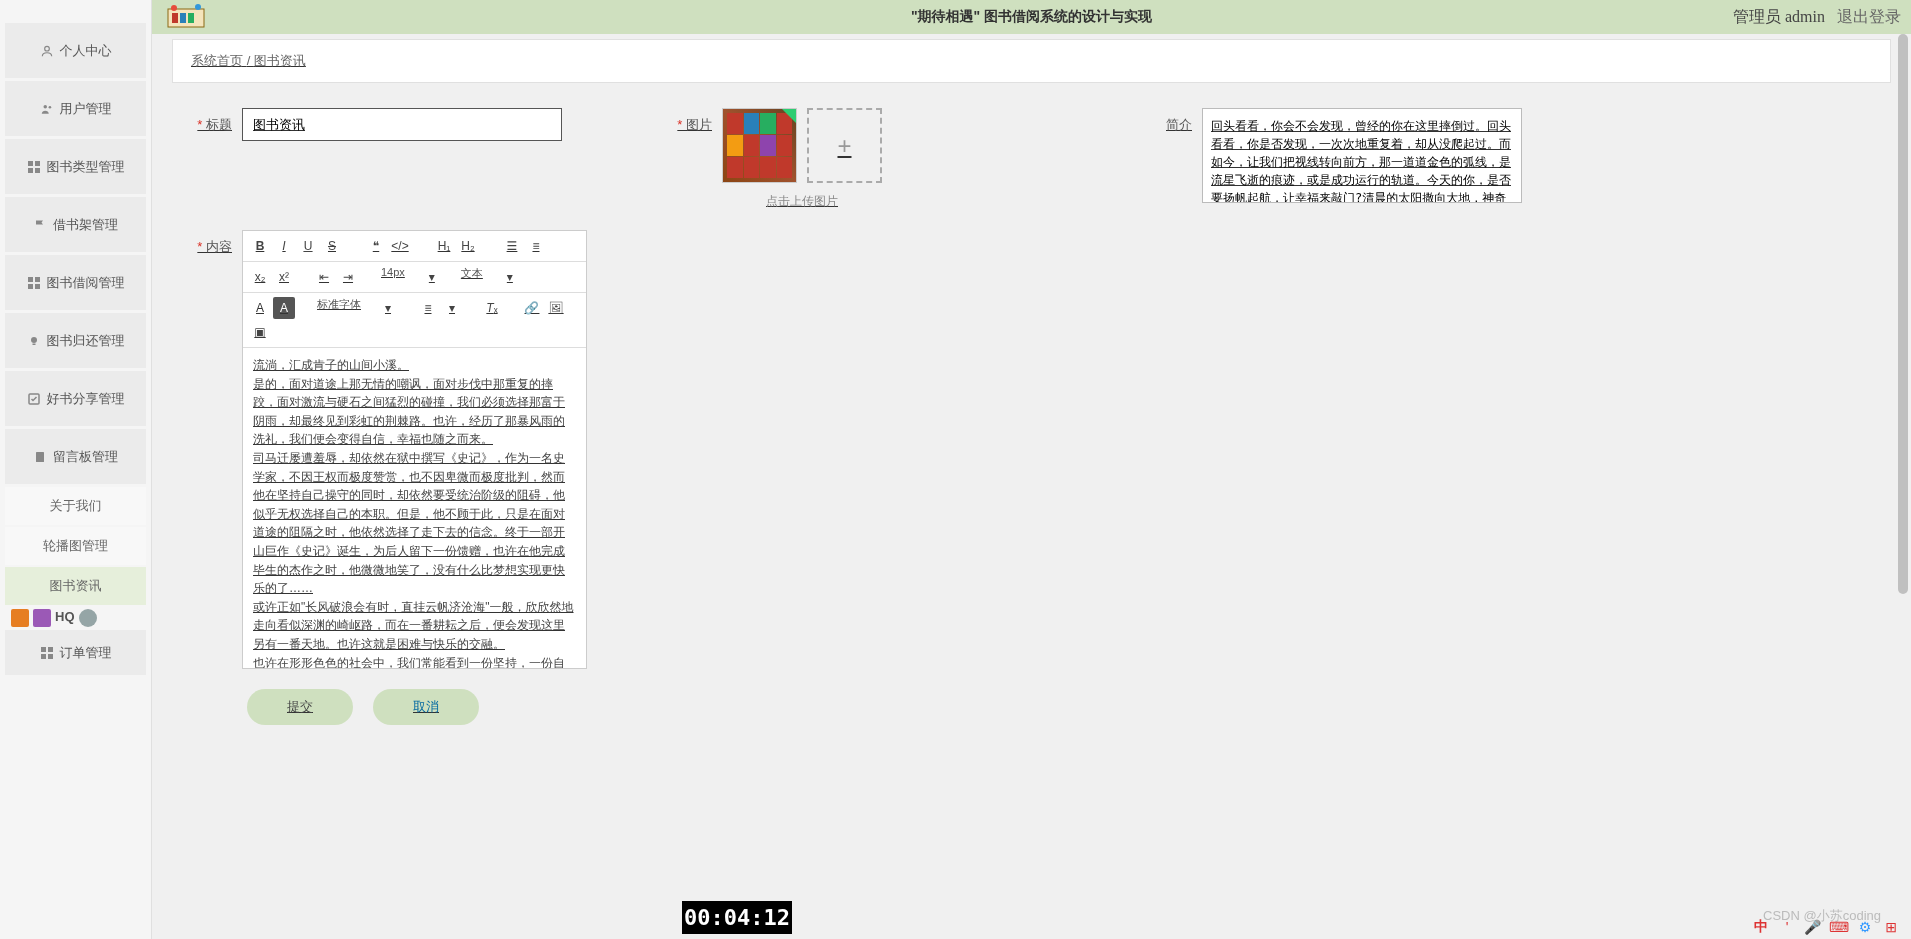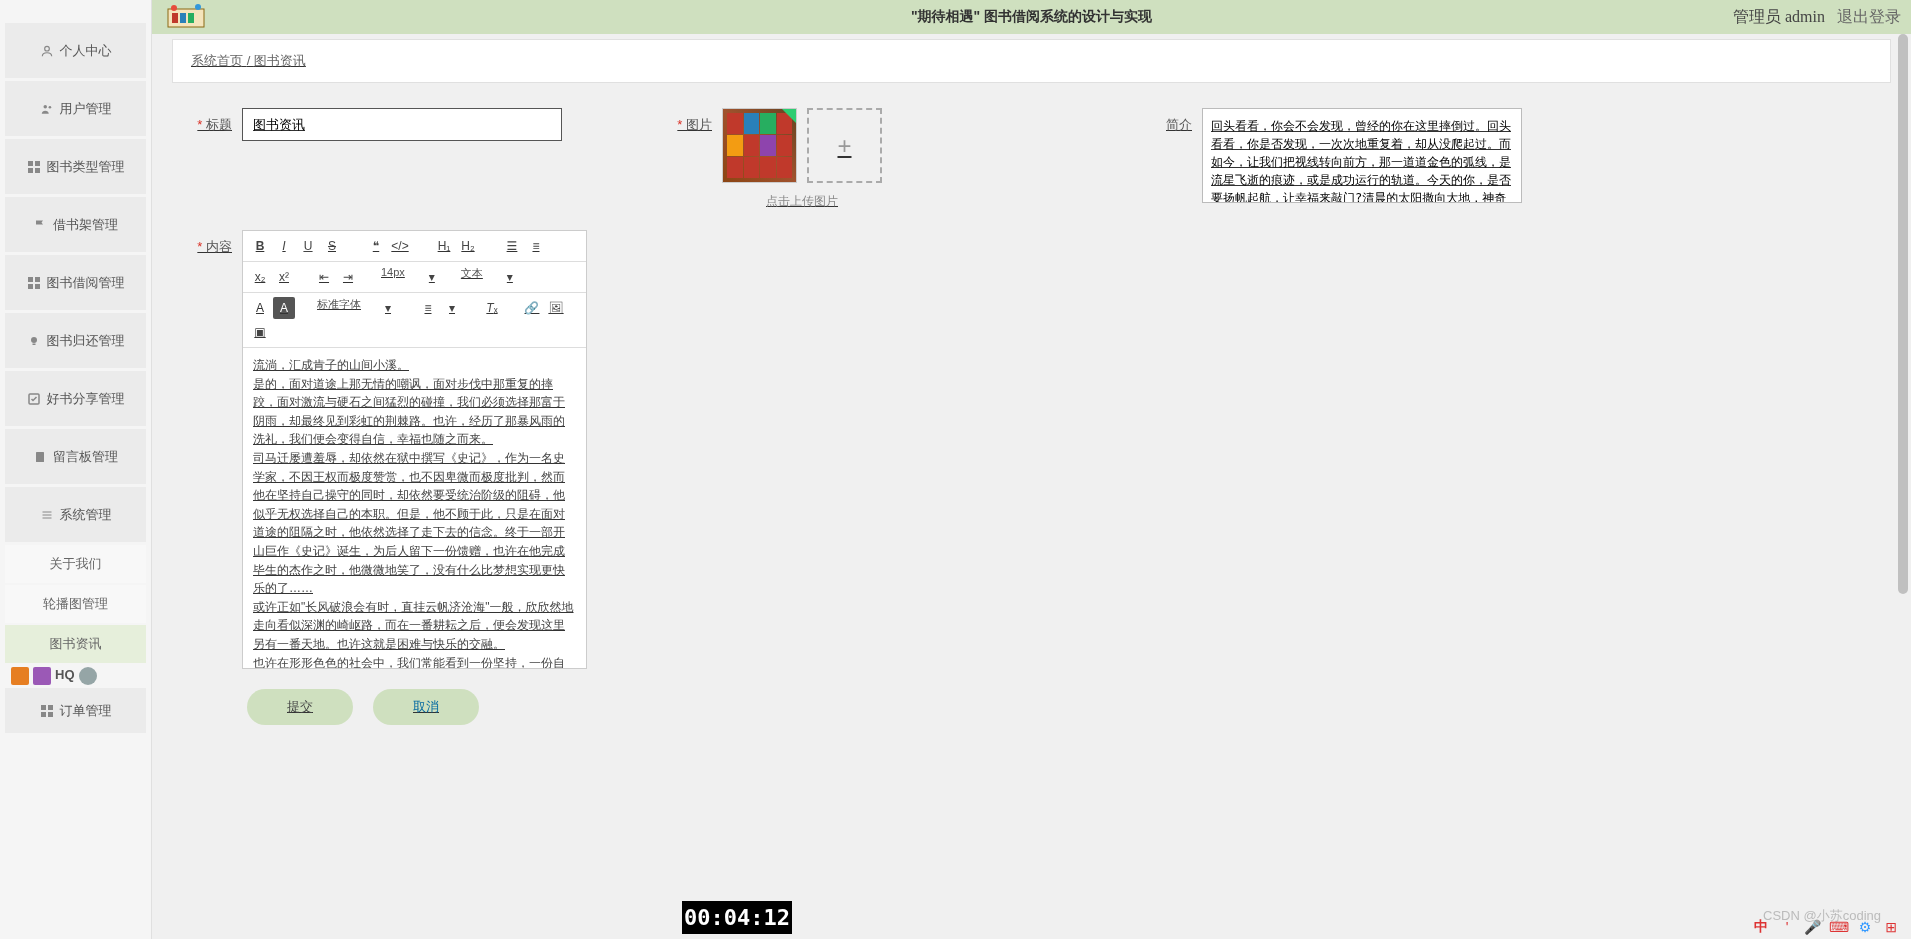--- a/index.html
+++ b/index.html
@@ -127,30 +127,20 @@
       <span>好书分享管理</span>
     </div>
     <div class="side-item">
       <span class="side-icon">
           <svg width="12" height="12" viewBox="0 0 24 24" fill="currentColor">
             <rect x="4" y="2" width="16" height="20" rx="1"></rect>
           </svg>
         </span>
       <span>留言板管理</span>
     </div>
-    <div class="side-item">
-      <span class="side-icon">
-          <svg width="12" height="12" viewBox="0 0 24 24" stroke="currentColor" stroke-width="2">
-            <line x1="3" y1="6" x2="21" y2="6"></line>
-            <line x1="3" y1="12" x2="21" y2="12"></line>
-            <line x1="3" y1="18" x2="21" y2="18"></line>
-          </svg>
-        </span>
-      <span>系统管理</span>
-    </div>
     <div class="side-sub">
         <span>关于我们</span>
       </div>
     <div class="side-sub">
         <span>轮播图管理</span>
       </div>
     <div class="side-sub active">
         <span>图书资讯</span>
       </div>
     <div style="height:20px;display:flex;gap:4px;padding:2px 6px;">

